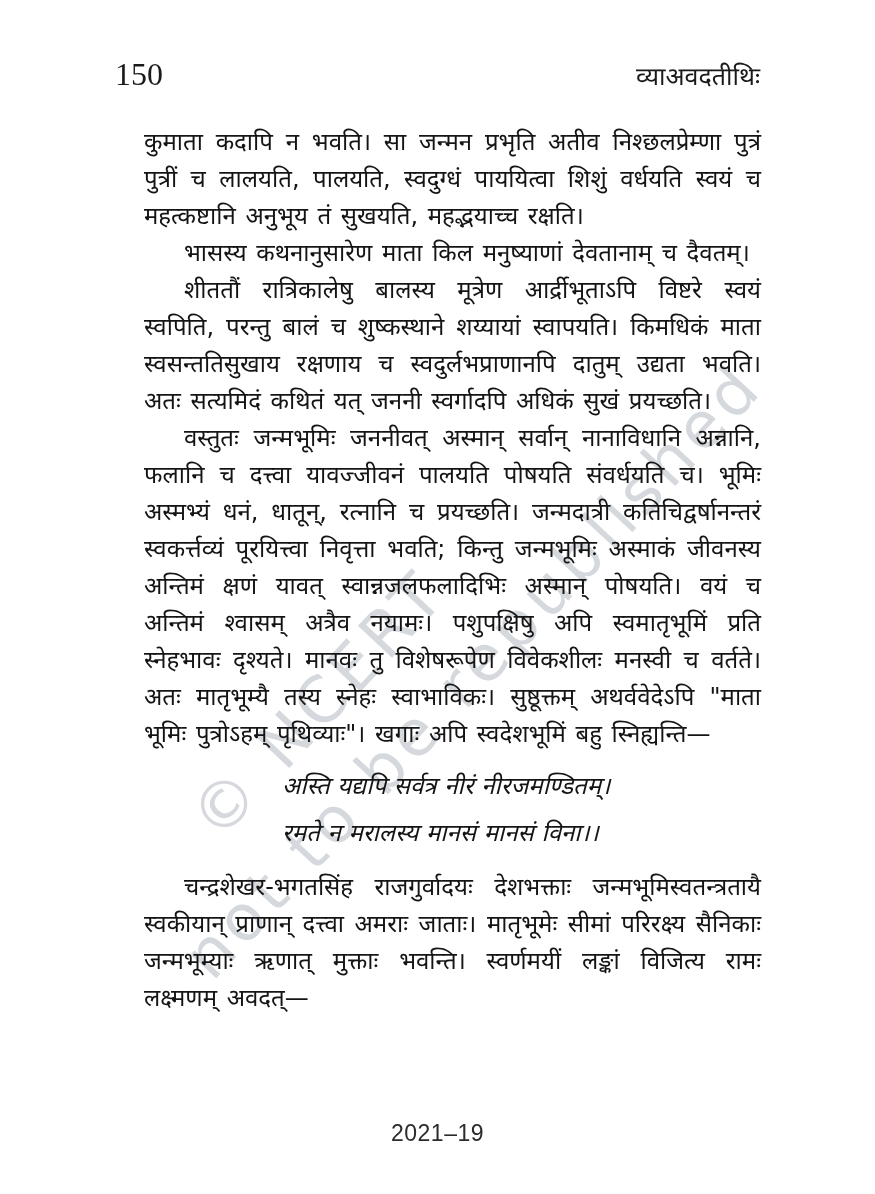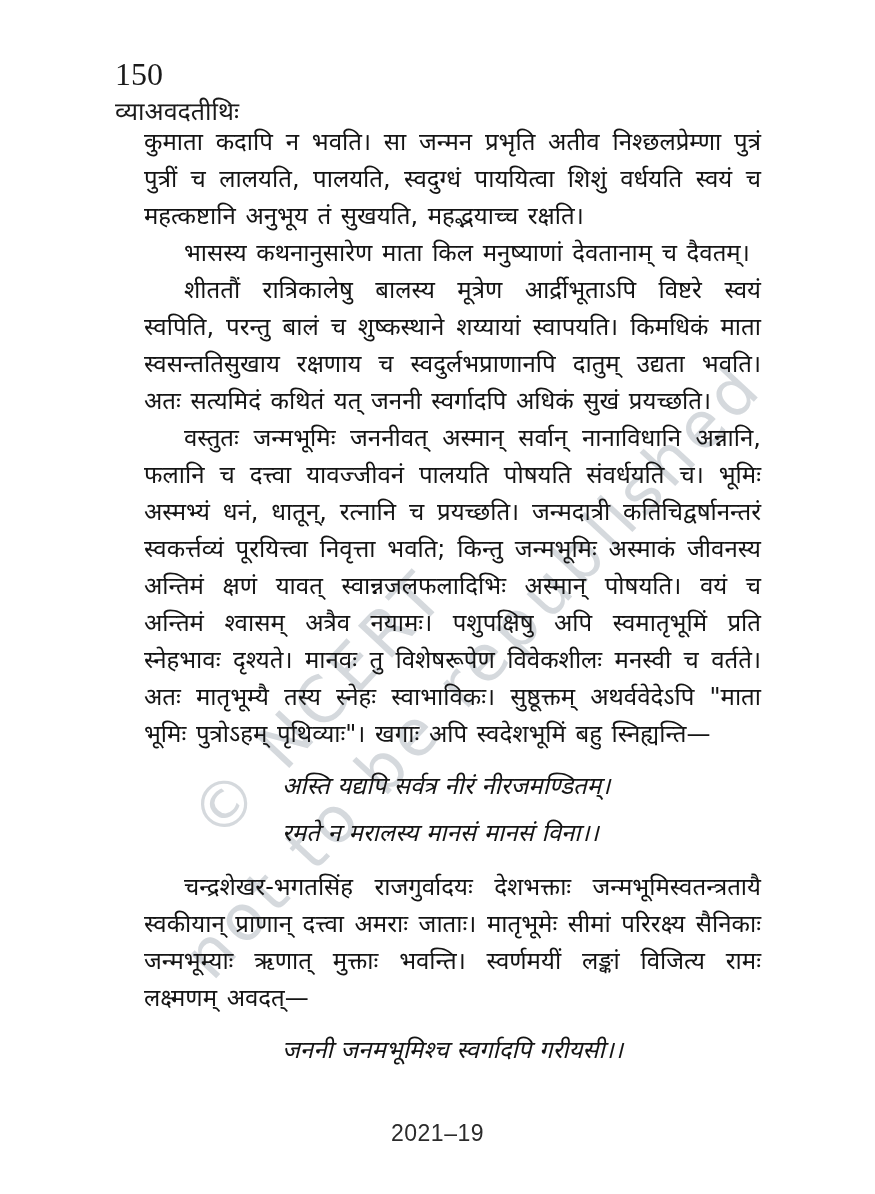--- a/index.html
+++ b/index.html
@@ -45,21 +45,20 @@
   
   .page-header {
     position: absolute;
     left: 115px;
     right: 115px;
     top: 56px;
     display: flex;
     justify-content: space-between;
     align-items: baseline;
     z-index: 2;
-    flex-direction: column;
   }
   .page-number {
     font-family: "Liberation Serif", "DejaVu Serif", serif;
     font-size: 32px;
     color: #1a1a1a;
   }
   .book-title {
     font-size: 25px;
     color: #1a1a1a;
   }
@@ -129,21 +128,20 @@
     <p class="para indent">वस्तुतः जन्मभूमिः जननीवत् अस्मान् सर्वान् नानाविधानि अन्नानि, फलानि च दत्त्वा यावज्जीवनं पालयति पोषयति संवर्धयति च। भूमिः अस्मभ्यं धनं, धातून्, रत्नानि च प्रयच्छति। जन्मदात्री कतिचिद्वर्षानन्तरं स्वकर्त्तव्यं पूरयित्त्वा निवृत्ता भवति; किन्तु जन्मभूमिः अस्माकं जीवनस्य अन्तिमं क्षणं यावत् स्वान्नजलफलादिभिः अस्मान् पोषयति। वयं च अन्तिमं श्वासम् अत्रैव नयामः। पशुपक्षिषु अपि स्वमातृभूमिं प्रति स्नेहभावः दृश्यते। मानवः तु विशेषरूपेण विवेकशीलः मनस्वी च वर्तते। अतः मातृभूम्यै तस्य स्नेहः स्वाभाविकः। सुष्ठूक्तम् अथर्ववेदेऽपि "माता भूमिः पुत्रोऽहम् पृथिव्याः"। खगाः अपि स्वदेशभूमिं बहु स्निह्यन्ति—</p>
 
     <div class="verse">
       <div class="verse-line">अस्ति यद्यपि सर्वत्र नीरं नीरजमण्डितम्।</div>
       <div class="verse-line">रमते न मरालस्य मानसं मानसं विना।।</div>
     </div>
 
     <p class="para indent">चन्द्रशेखर-भगतसिंह राजगुर्वादयः देशभक्ताः जन्मभूमिस्वतन्त्रतायै स्वकीयान् प्राणान् दत्त्वा अमराः जाताः। मातृभूमेः सीमां परिरक्ष्य सैनिकाः जन्मभूम्याः ऋणात् मुक्ताः भवन्ति। स्वर्णमयीं लङ्कां विजित्य रामः लक्ष्मणम् अवदत्—</p>
 
     <div class="verse">
-      <div class="verse-line">जननी जनमभूमिश्च स्वर्गादपि गरीयसी।।</div>
     </div>
   </main>
 
   <footer class="page-footer">
     <span class="footer-year">2021–19</span>
   </footer>
 
 </div>
 
 </body></html>

